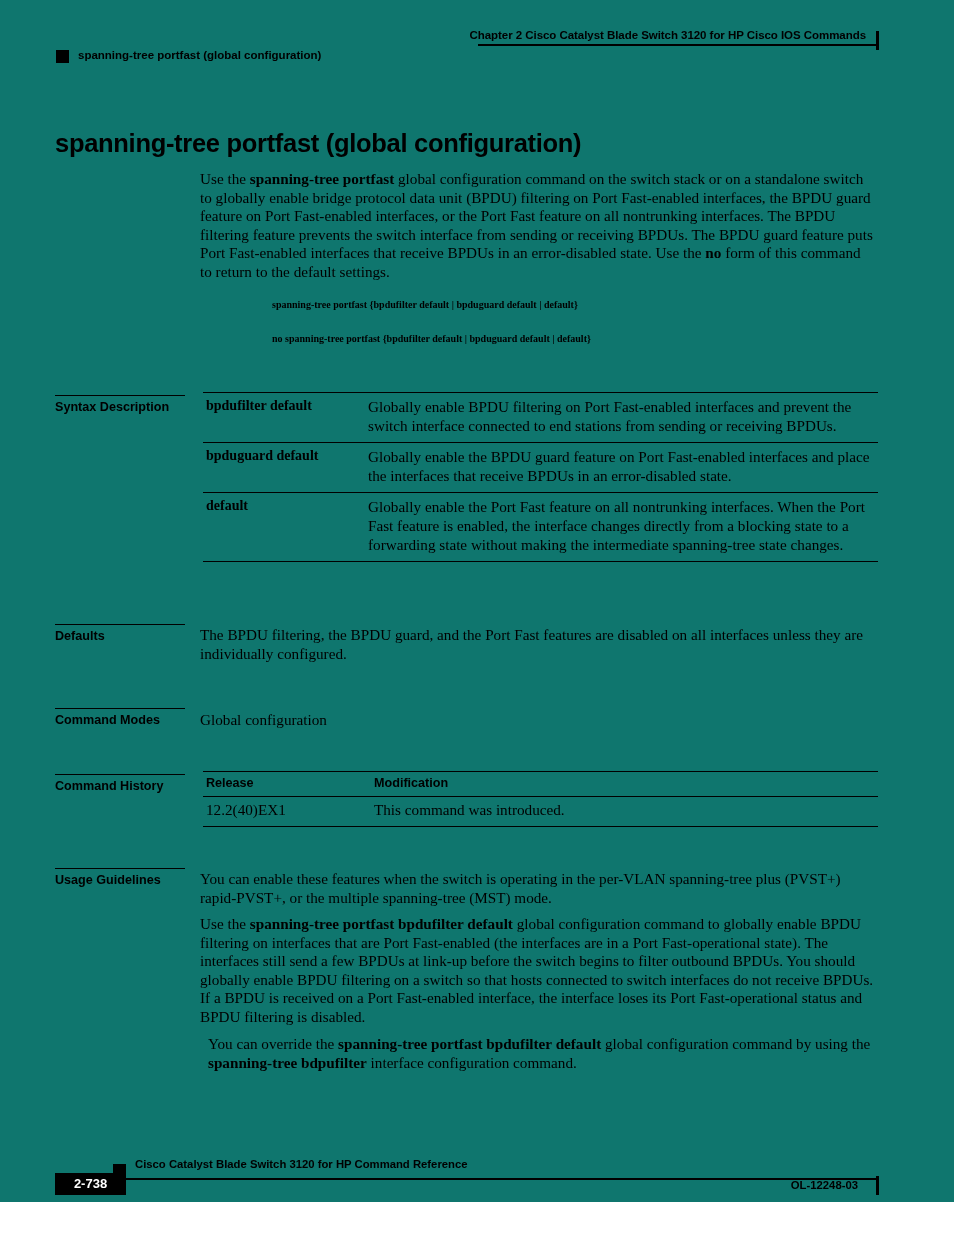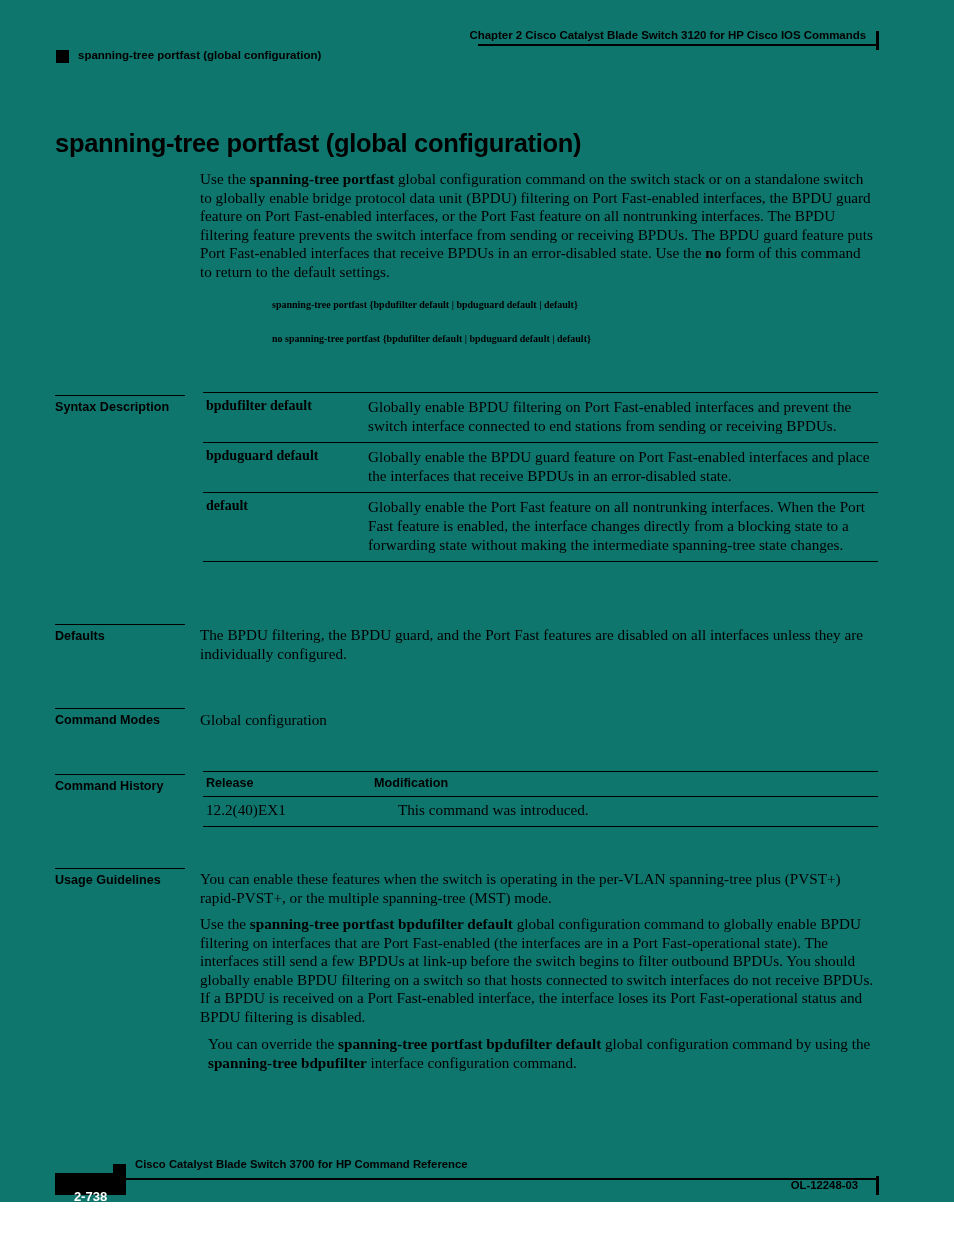--- a/index.html
+++ b/index.html
@@ -157,21 +157,21 @@
     border-top: 1.1px solid #000;
     border-bottom: 1.1px solid #000;
   }
   .ch-head .c1, .ch-head .c2 {
     font-family: "Liberation Sans", "DejaVu Sans", sans-serif;
     font-weight: bold;
     font-size: 12.6px;
     padding: 4px 0 6px 3px;
     box-sizing: border-box;
   }
-  .ch-body { display: flex; border-bottom: 1.1px solid #000; gap: 24px; }
+  .ch-body { display: flex; border-bottom: 1.1px solid #000; }
   .ch-body .c1, .ch-body .c2 {
     font-size: 15.2px;
     padding: 4px 0 7px 3px;
     box-sizing: border-box;
   }
   .c1 { width: 168px; flex: 0 0 168px; }
   .c2 { flex: 1; }
 
   
   .footer { position: absolute; left: 0; top: 1150px; width: 954px; height: 85px; }
@@ -212,21 +212,20 @@
     position: absolute;
     left: 55px;
     top: 25px;
     width: 71px;
     text-align: center;
     font-family: "Liberation Sans", "DejaVu Sans", sans-serif;
     font-weight: bold;
     font-size: 13px;
     color: #ffffff;
     line-height: 18px;
-    margin-top: 13px;
   }
   .footer-olnum {
     position: absolute;
     right: 96px;
     top: 29px;
     font-family: "Liberation Sans", "DejaVu Sans", sans-serif;
     font-weight: bold;
     font-size: 11.3px;
     white-space: nowrap;
     padding-left: 30px;
@@ -319,20 +318,20 @@
     <p class="para"><span>Use the </span><span class="b">spanning-tree portfast bpdufilter default</span><span> global configuration command to globally enable BPDU filtering on interfaces that are Port Fast-enabled (the interfaces are in a Port Fast-operational state). The interfaces still send a few BPDUs at link-up before the switch begins to filter outbound BPDUs. You should globally enable BPDU filtering on a switch so that hosts connected to switch interfaces do not receive BPDUs. If a BPDU is received on a Port Fast-enabled interface, the interface loses its Port Fast-operational status and BPDU filtering is disabled.</span></p>
   </div>
 
   <div class="body-col" style="top:1035px;margin-left:8px;">
     <p class="para"><span>You can override the </span><span class="b">spanning-tree portfast bpdufilter default</span><span> global configuration command by using the </span><span class="b">spanning-tree bdpufilter</span><span> interface configuration command.</span></p>
   </div>
 
   <div class="footer">
     <div class="footer-rule"></div>
     <div class="footer-marker"></div>
-    <div class="footer-doc">Cisco Catalyst Blade Switch 3700 for HP Command Reference</div>
+    <div class="footer-doc">Cisco Catalyst Blade Switch 3120 for HP Command Reference</div>
     <div class="footer-pagebox"></div>
     <div class="footer-pagenum">2-738</div>
     <div class="footer-olnum">OL-12248-03</div>
     <div class="footer-tick"></div>
   </div>
 
 </div>
 
 </body></html>

